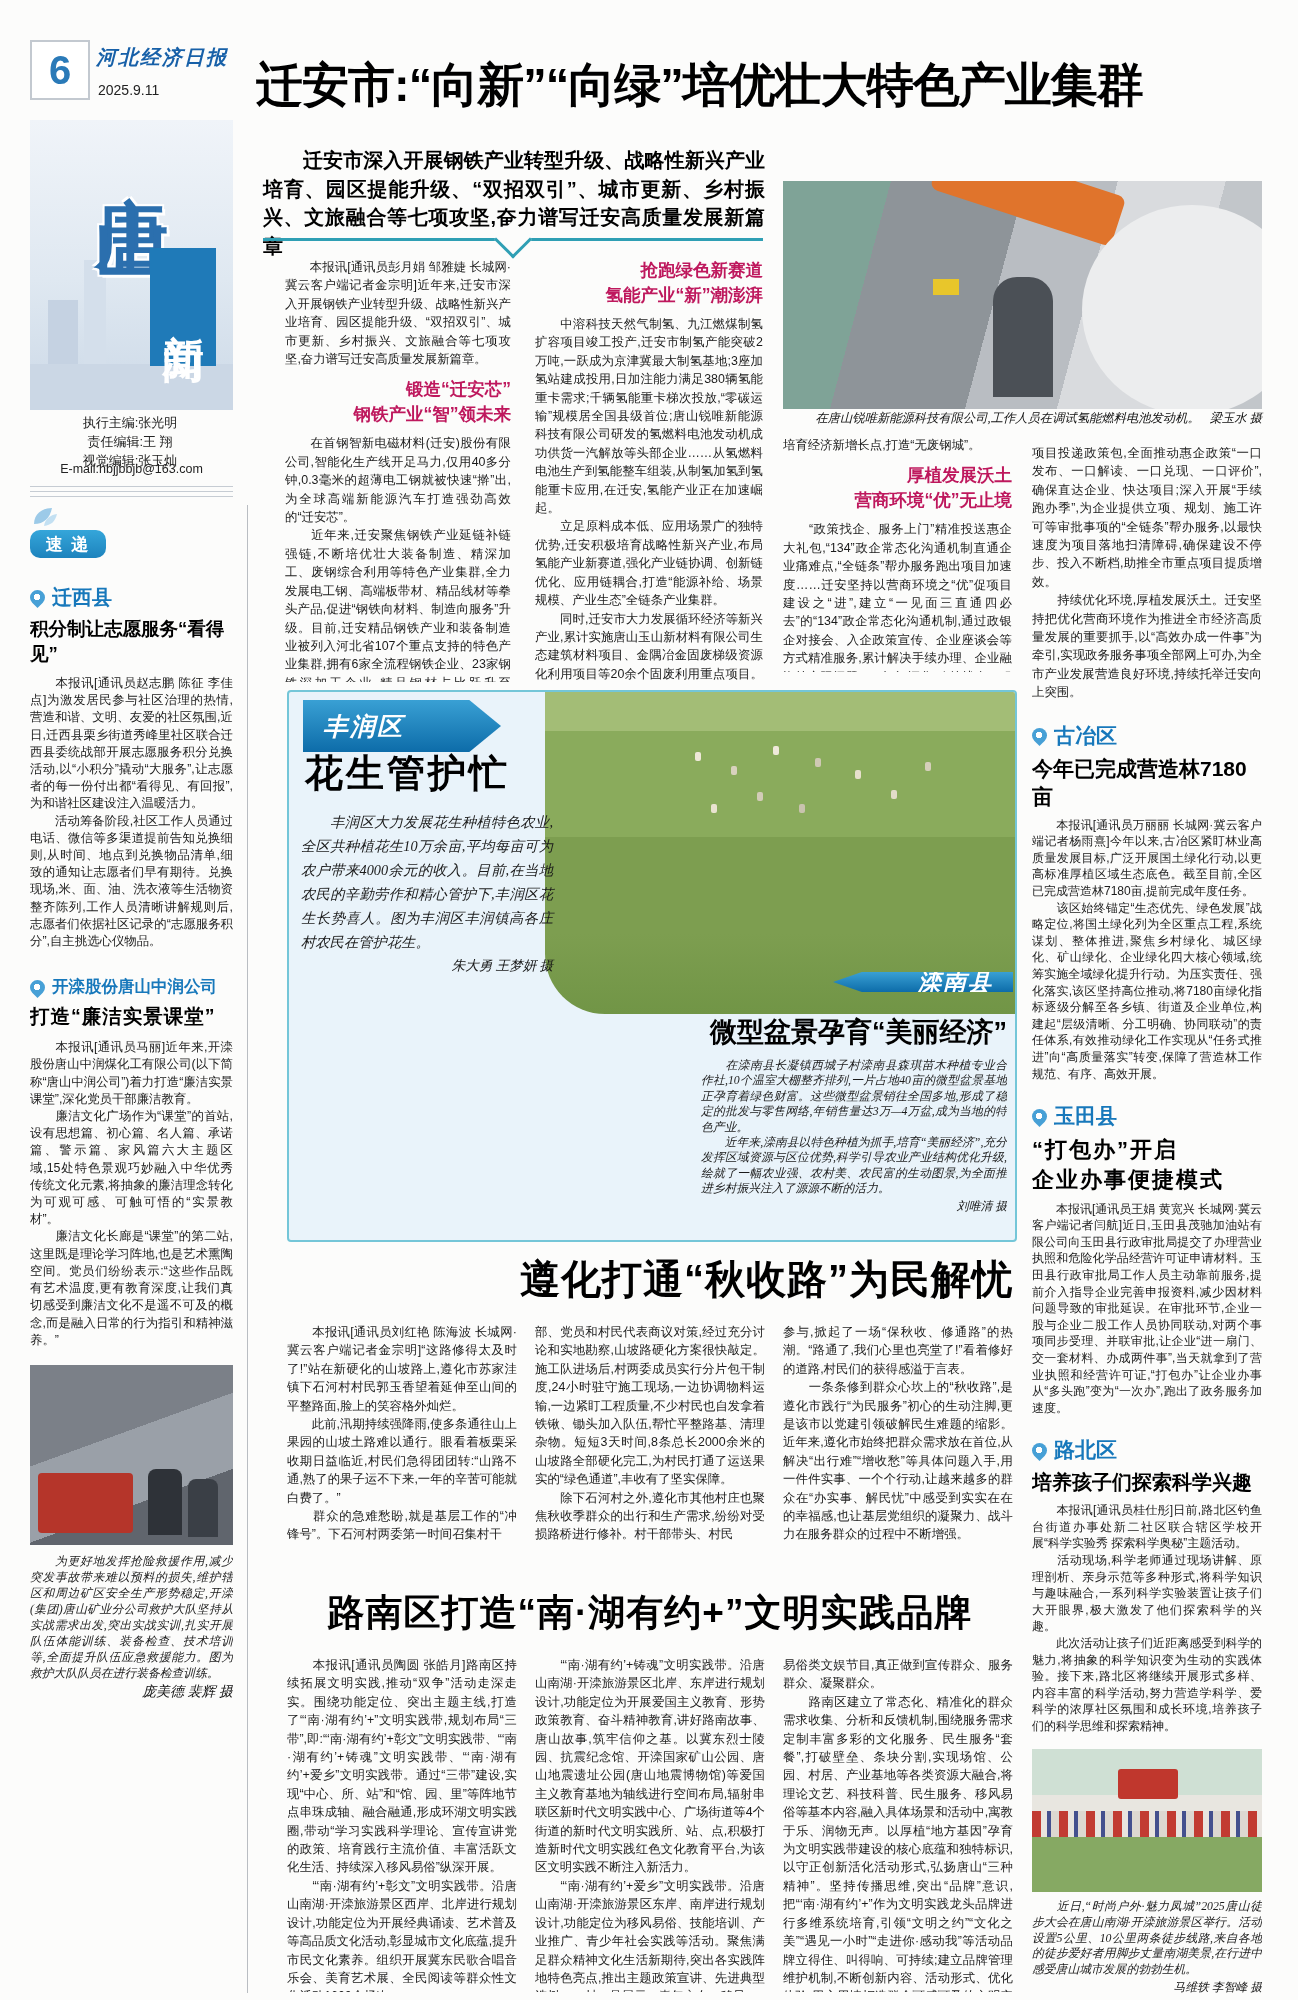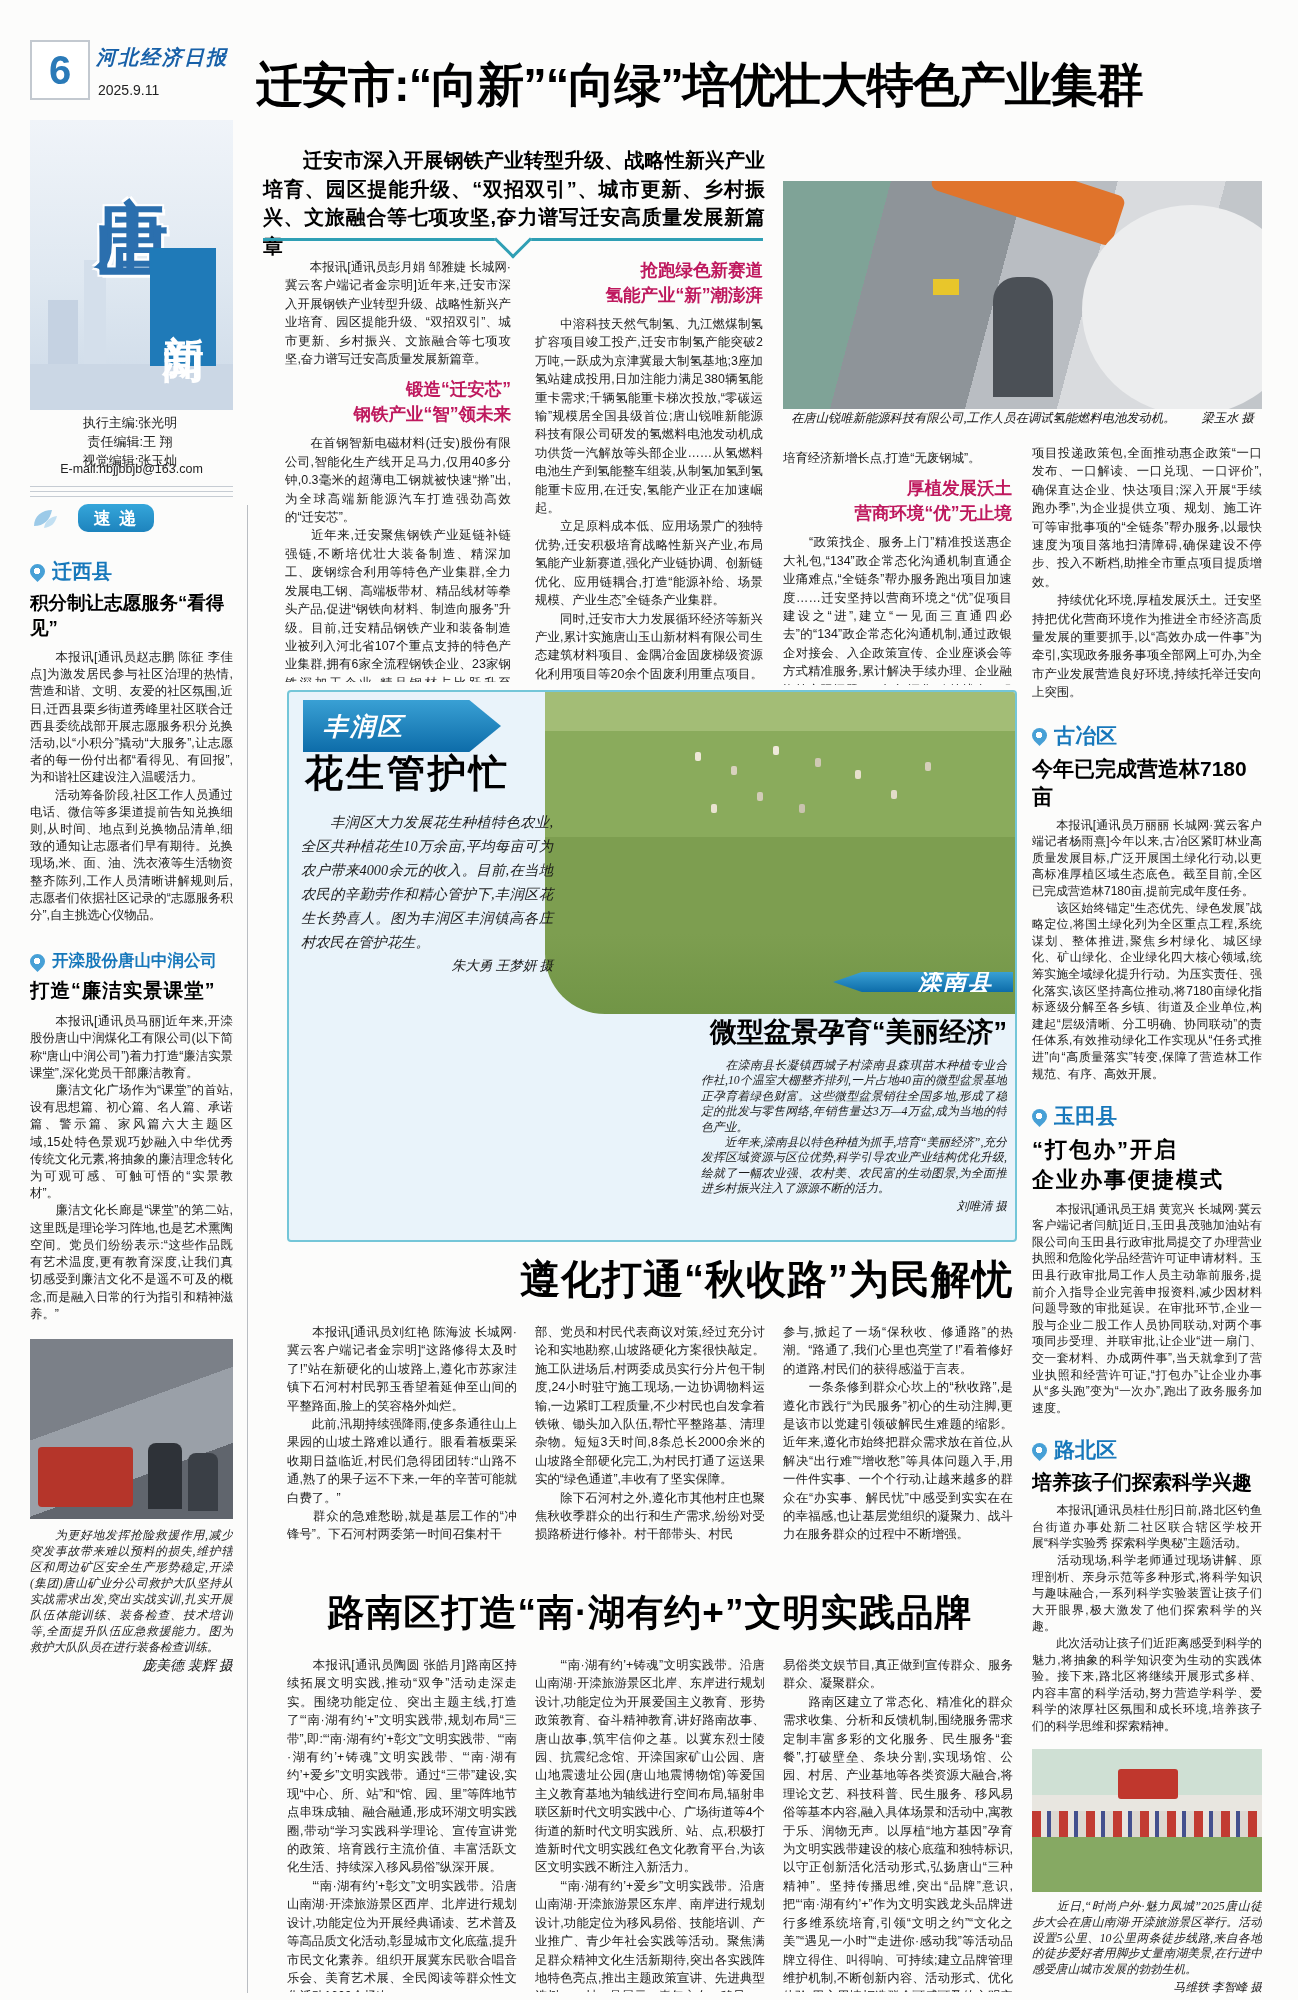--- a/index.html
+++ b/index.html
@@ -60,21 +60,21 @@
     <div>执行主编:张光明</div>
     <div>责任编辑:王 翔</div>
     <div>视觉编辑:张玉灿</div>
   </div>
   <div class="abs" style="left:30px;top:462px;width:203px;text-align:center;font-size:12.5px;color:#222;">E-mail:hbjjbbjb@163.com</div>
   <div class="abs rules" style="left:30px;top:486px;width:203px;height:12px;"></div>
 
   <div class="abs" style="left:247px;top:505px;width:1px;height:1488px;background:#b9bdc2;"></div>
 
   <div class="abs flowcol" style="left:30px;top:504px;width:203px;height:1492px;">
-    <div style="display:flex;align-items:center;gap:18px;">
+    <div style="display:flex;align-items:flex-start;gap:2px;flex-direction:column;">
       <svg width="30" height="24" viewBox="0 0 30 24">
         <path d="M4 20 C4 10 12 4 22 4 C20 14 14 20 4 20Z" fill="#9ccae8"></path>
         <path d="M14 22 C15 15 20 11 27 10 C25 18 21 21 14 22Z" fill="#c3e0f2"></path>
       </svg>
       <div style="width:76px;height:28px;border-radius:10px;background:linear-gradient(180deg,#35a6da,#1d83bd);color:#fff;font-weight:900;font-size:17px;display:flex;align-items:center;justify-content:center;letter-spacing:2px;">速 递</div>
     </div>
 
     <div class="region-row" style="margin-top:26px;">
       <span class="pin"></span>
       <span class="region-name" style="font-size:20px;">迁西县</span>
@@ -106,40 +106,40 @@
   <div class="abs bodytext" style="left:263px;top:146px;width:502px;font-size:20px;line-height:28.5px;font-weight:bold;text-indent:2em;color:#000;">迁安市深入开展钢铁产业转型升级、战略性新兴产业培育、园区提能升级、“双招双引”、城市更新、乡村振兴、文旅融合等七项攻坚,奋力谱写迁安高质量发展新篇章</div>
 
   <div class="abs notch-rule" style="left:263px;top:238px;width:500px;"></div>
 
   <div class="abs photo" style="left:783px;top:178px;width:479px;height:228px;background:linear-gradient(105deg,#7fa397 0 20%,#8e9499 20% 45%,#b9bdc2 45% 62%,#d9dbde 62% 82%,#c2c6ca 82%);">
     <div class="abs" style="left:150px;top:-14px;width:190px;height:52px;background:#e0742c;transform:rotate(18deg);border-radius:8px;"></div>
     <div class="abs" style="right:-40px;top:24px;width:220px;height:210px;background:#ecedee;border-radius:50%;"></div>
     <div class="abs" style="left:210px;top:96px;width:60px;height:120px;background:#4b5056;border-radius:24px 24px 0 0;"></div>
     <div class="abs" style="left:150px;top:98px;width:26px;height:16px;background:#e8c62b;"></div>
   </div>
-  <div class="abs" style="left:783px;top:410px;width:479px;display:flex;justify-content:center;gap:26px;">
+  <div class="abs" style="left:783px;top:410px;width:479px;display:flex;justify-content:flex-end;gap:10px;">
     <span class="kai" style="font-size:12.3px;color:#111;">在唐山锐唯新能源科技有限公司,工作人员在调试氢能燃料电池发动机。</span>
     <span class="kai" style="font-size:12.3px;color:#111;">梁玉水 摄</span>
   </div>
 
   <div class="abs flowcol" style="left:285px;top:258px;width:226px;height:424px;">
     <div class="bodytext main-body">　　本报讯[通讯员彭月娟 邹雅婕 长城网·冀云客户端记者金宗明]近年来,迁安市深入开展钢铁产业转型升级、战略性新兴产业培育、园区提能升级、“双招双引”、城市更新、乡村振兴、文旅融合等七项攻坚,奋力谱写迁安高质量发展新篇章。</div>
     <div class="colhead">锻造“迁安芯”
 钢铁产业“智”领未来</div>
     <div class="bodytext main-body">　　在首钢智新电磁材料(迁安)股份有限公司,智能化生产线开足马力,仅用40多分钟,0.3毫米的超薄电工钢就被快速“擀”出,为全球高端新能源汽车打造强劲高效的“迁安芯”。
 　　近年来,迁安聚焦钢铁产业延链补链强链,不断培优壮大装备制造、精深加工、废钢综合利用等特色产业集群,全力发展电工钢、高端板带材、精品线材等拳头产品,促进“钢铁向材料、制造向服务”升级。目前,迁安精品钢铁产业和装备制造业被列入河北省107个重点支持的特色产业集群,拥有6家全流程钢铁企业、23家钢铁深加工企业,精品钢材占比跃升至45%。</div>
   </div>
   <div class="abs flowcol" style="left:535px;top:258px;width:228px;height:424px;">
     <div class="colhead" style="margin-top:0;">抢跑绿色新赛道
 氢能产业“新”潮澎湃</div>
     <div class="bodytext main-body">　　中溶科技天然气制氢、九江燃煤制氢扩容项目竣工投产,迁安市制氢产能突破2万吨,一跃成为京津冀最大制氢基地;3座加氢站建成投用,日加注能力满足380辆氢能重卡需求;千辆氢能重卡梯次投放,“零碳运输”规模居全国县级首位;唐山锐唯新能源科技有限公司研发的氢燃料电池发动机成功供货一汽解放等头部企业……从氢燃料电池生产到氢能整车组装,从制氢加氢到氢能重卡应用,在迁安,氢能产业正在加速崛起。
 　　立足原料成本低、应用场景广的独特优势,迁安积极培育战略性新兴产业,布局氢能产业新赛道,强化产业链协调、创新链优化、应用链耦合,打造“能源补给、场景规模、产业生态”全链条产业集群。
 　　同时,迁安市大力发展循环经济等新兴产业,累计实施唐山玉山新材料有限公司生态建筑材料项目、金隅冶金固废梯级资源化利用项目等20余个固废利用重点项目。目前,迁安钢铁企业固体废弃物利用和处置率接近100%,废水循环利用率达到98%,成功</div>
   </div>
-  <div class="abs flowcol" style="left:783px;top:449px;width:229px;height:236px;">
+  <div class="abs flowcol" style="left:783px;top:436px;width:229px;height:236px;">
     <div class="bodytext main-body">培育经济新增长点,打造“无废钢城”。</div>
     <div class="colhead">厚植发展沃土
 营商环境“优”无止境</div>
     <div class="bodytext main-body">　　“政策找企、服务上门”精准投送惠企大礼包,“134”政企常态化沟通机制直通企业痛难点,“全链条”帮办服务跑出项目加速度……迁安坚持以营商环境之“优”促项目建设之“进”,建立“一见面三直通四必去”的“134”政企常态化沟通机制,通过政银企对接会、入企政策宣传、企业座谈会等方式精准服务,累计解决手续办理、企业融资等实际问题600余个;深化“政策找企、服务上门”,精准为企业、</div>
   </div>
 
   <div class="abs" style="left:287px;top:690px;width:726px;height:548px;background:#e9f3fa;border:2.5px solid #74c6d8;border-radius:4px;overflow:hidden;">
     <div class="abs photo" style="left:256px;top:0;width:470px;height:322px;border-radius:0 0 0 60px;
          background:linear-gradient(180deg,#a3bd76 0 12%,#8aab5c 12% 45%,#7d9e50 45% 75%,#719546 100%);">
       <span class="abs" style="left:150px;top:60px;width:6px;height:9px;background:#eee8d8;border-radius:2px;

